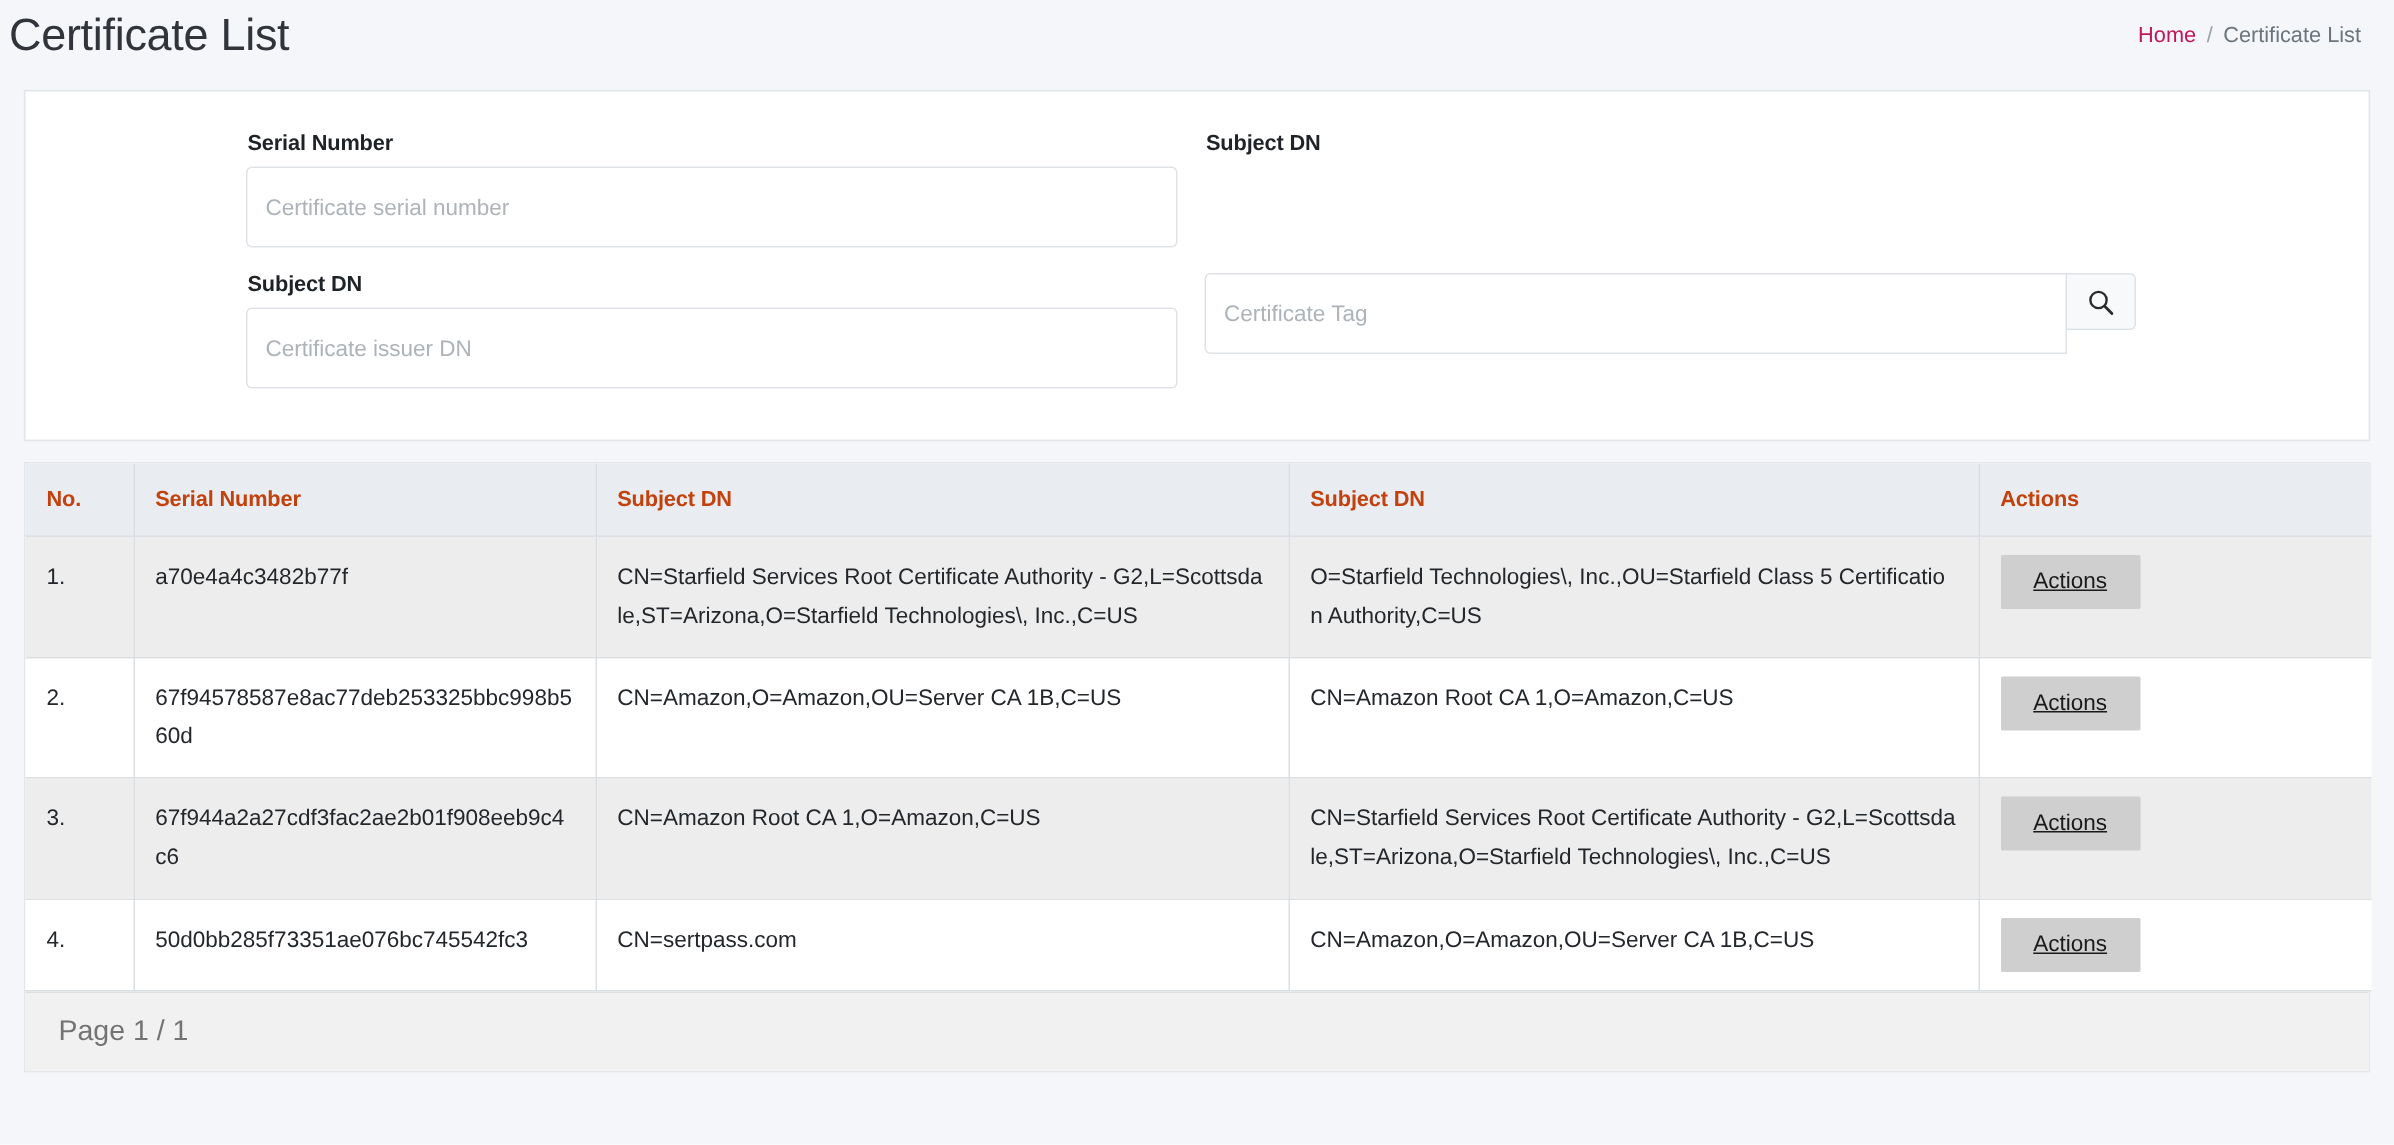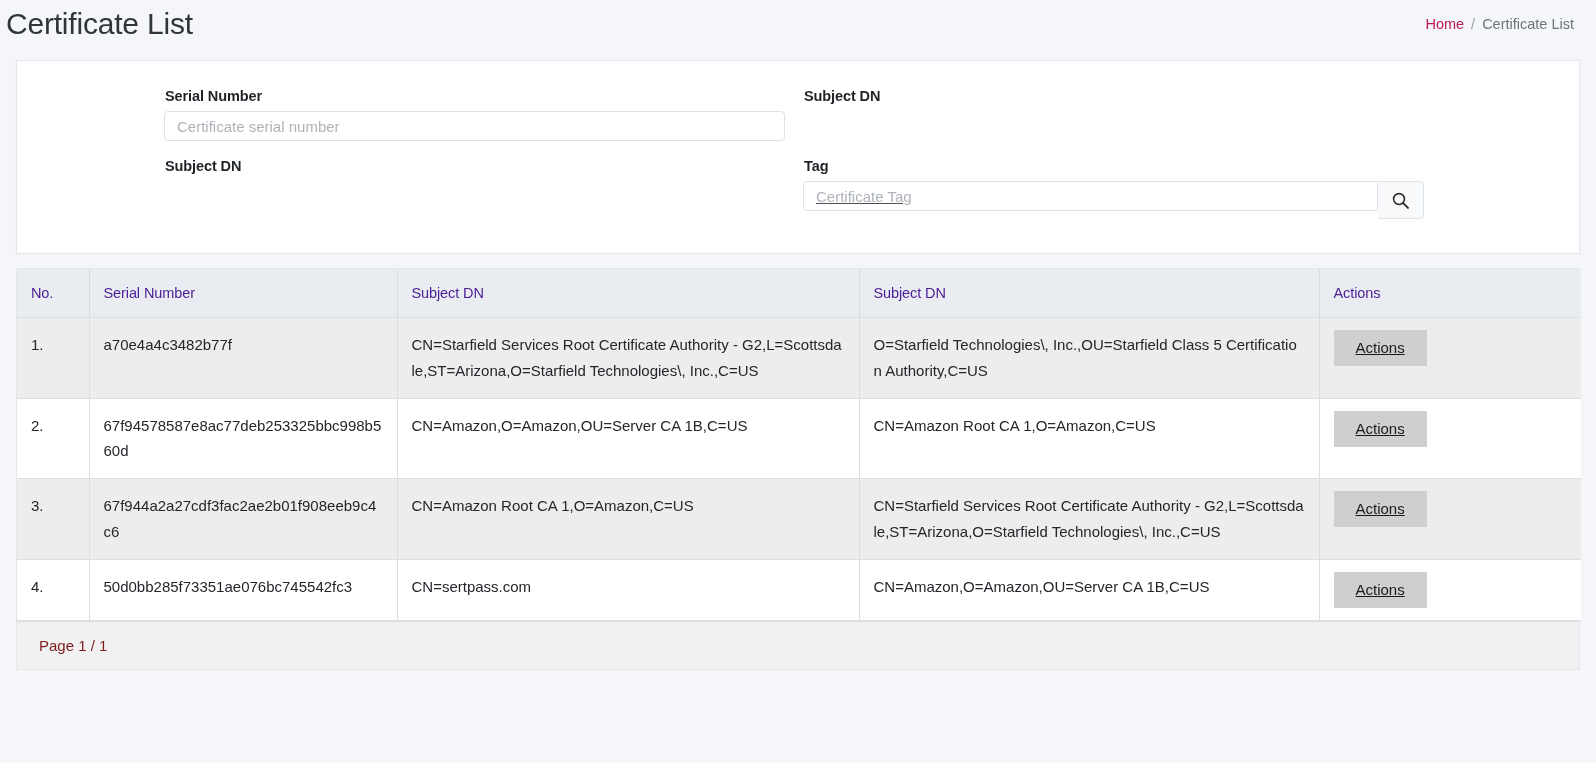--- a/index.html
+++ b/index.html
@@ -79,41 +79,40 @@
   .form-label {
     display: block;
     font-size: 14.5px;
     font-weight: bold;
     color: #1f2328;
     margin: 0 0 7px 1px;
     letter-spacing: -0.1px;
   }
   .form-input {
     width: 100%;
-    height: 30px;
+    height: 54px;
     padding: 6px 12px;
     font-size: 15px;
     font-family: "Liberation Sans", sans-serif;
     color: #495057;
     background: #fff;
     border: 1px solid #dfe3e7;
     border-radius: 4px;
     outline: none;
   }
   .form-input::placeholder { color: #adb3b9; }
 
   .input-group {
     display: flex;
     width: 100%;
   }
   .input-group .form-input {
     border-top-right-radius: 0;
     border-bottom-right-radius: 0;
     flex: 1 1 auto;
-    text-decoration: underline;
   }
   .search-btn {
     width: 46px;
     height: 38px;
     flex: 0 0 46px;
     background: #f8f9fa;
     border: 1px solid #dfe3e7;
     border-left: none;
     border-top-right-radius: 4px;
     border-bottom-right-radius: 4px;
@@ -132,23 +131,23 @@
     border: 1px solid #e3e6ea;
   }
   table.cert-table {
     width: 100%;
     border-collapse: collapse;
     table-layout: fixed;
     font-size: 15px;
   }
   table.cert-table thead th {
     background: #e9edf1;
-    color: #4c1d95;
+    color: #c2410c;
     font-size: 14.5px;
-    font-weight: normal;
+    font-weight: bold;
     text-align: left;
     padding: 16px 14px;
     border-bottom: 1px solid #dcdfe3;
     border-right: 1px solid #d9dde1;
     vertical-align: middle;
     letter-spacing: -0.1px;
   }
   table.cert-table thead th.col-actions { border-right: none; }
 
   table.cert-table tbody td {
@@ -185,22 +184,22 @@
     font-size: 15px;
     color: #1a1a1a;
     text-decoration: underline;
     cursor: pointer;
     line-height: 1.2;
   }
 
   .table-footer {
     background: #f1f1f1;
     padding: 15px 22px;
-    font-size: 15px;
-    color: #7f1d1d;
+    font-size: 19px;
+    color: #737373;
     border-top: 1px solid #dcdfe1;
   }
 </style>
 </head>
 <body>
 
 <div class="page-header">
   <h1 class="page-title">Certificate List</h1>
   <nav class="breadcrumb">
     <a class="crumb-link">Home</a>
@@ -218,24 +217,24 @@
         <label class="form-label">Serial Number</label>
         <input class="form-input" type="text" placeholder="Certificate serial number" style="">
       </div>
 
       <div class="form-field">
         <label class="form-label">Subject DN</label>
       </div>
 
       <div class="form-field">
         <label class="form-label">Subject DN</label>
+        <input class="form-input" type="text" placeholder="Certificate issuer DN" style="">
       </div>
 
       <div class="form-field">
-        <label class="form-label">Tag</label>
         <div class="input-group">
           <input class="form-input" type="text" placeholder="Certificate Tag" style="">
           <button class="search-btn">
             <span>
               <svg width="17" height="17" viewBox="0 0 16 16" fill="none" xmlns="http://www.w3.org/2000/svg">
                 <circle cx="6.6" cy="6.6" r="5.1" stroke="#2b2b2b" stroke-width="1.5"></circle>
                 <line x1="10.5" y1="10.5" x2="15" y2="15" stroke="#2b2b2b" stroke-width="1.8" stroke-linecap="round"></line>
               </svg>
             </span>
           </button>

